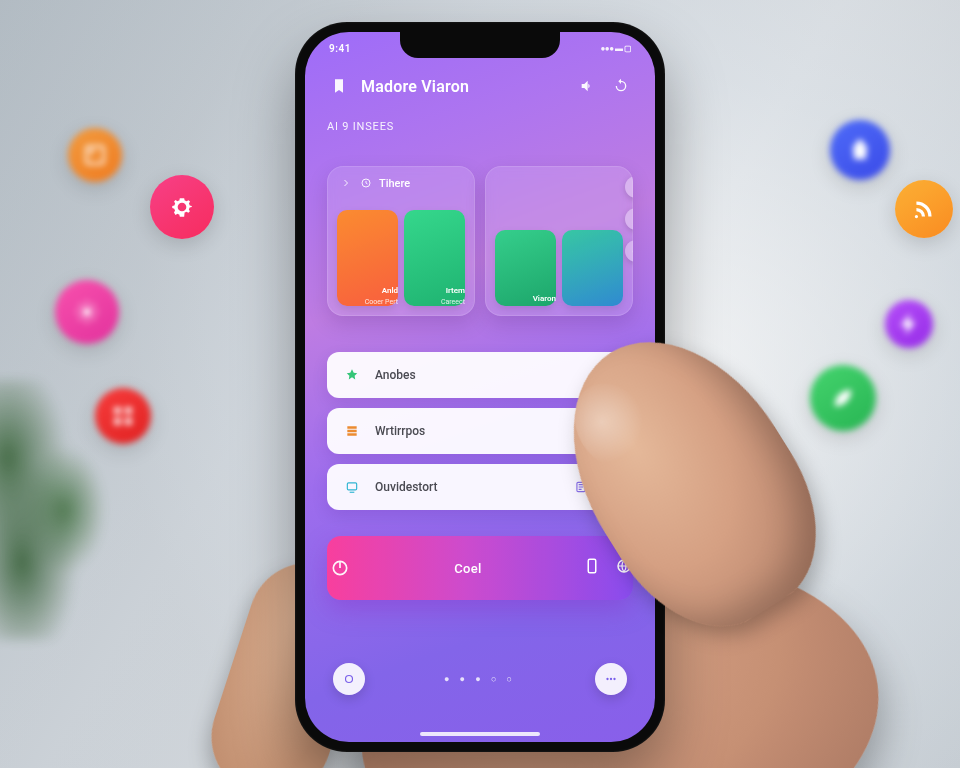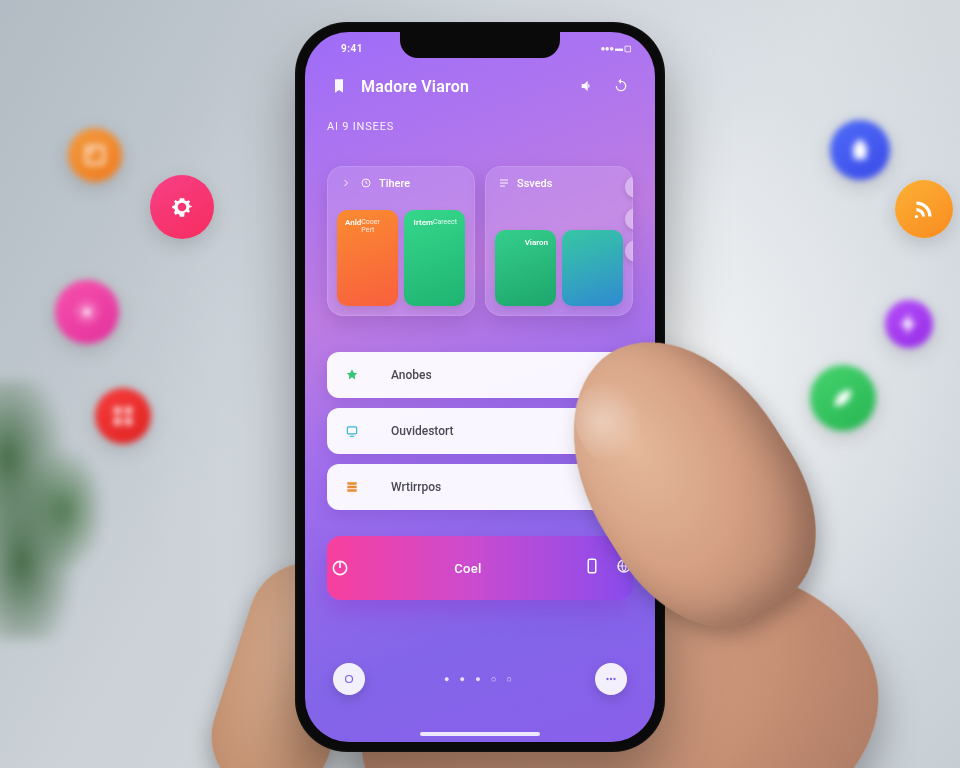--- a/index.html
+++ b/index.html
@@ -9,45 +9,45 @@
     filter:saturate(.95);}
   
   .amb{position:absolute;border-radius:50%;display:flex;align-items:center;justify-content:center;color:#fff;font-size:28px;box-shadow:0 6px 20px rgba(0,0,0,.15);filter:blur(.3px);}
   .amb svg{width:26px;height:26px;fill:#fff;}
   .amb.blur{filter:blur(3px);}
   
   .phone{position:absolute;left:295px;top:22px;width:370px;height:730px;border-radius:52px;background:#0a0a0a;box-shadow:0 30px 60px rgba(0,0,0,.35),inset 0 0 3px rgba(255,255,255,.1);padding:10px;box-sizing:border-box;}
   .screen{position:relative;width:100%;height:100%;border-radius:44px;overflow:hidden;
     background:linear-gradient(160deg,#a06bff 0%,#b074f4 18%,#c07be6 35%,#9f6cf3 55%,#8464ef 80%,#8a5ef0 100%);}
   .notch{position:absolute;top:0;left:50%;transform:translateX(-50%);width:160px;height:26px;background:#0a0a0a;border-bottom-left-radius:18px;border-bottom-right-radius:18px;z-index:50;}
-  .status{position:absolute;top:6px;left:12px;right:0;height:20px;display:flex;justify-content:space-between;align-items:center;padding:0 24px;color:#fff;font-size:10px;font-weight:600;letter-spacing:.5px;z-index:40;}
+  .status{position:absolute;top:6px;left:0;right:0;height:20px;display:flex;justify-content:space-between;align-items:center;padding:0 24px;color:#fff;font-size:10px;font-weight:600;letter-spacing:.5px;z-index:40;}
   .status .right{display:flex;gap:1px;align-items:center;opacity:.9;font-size:8px;letter-spacing:-.5px;}
   .hdr{position:absolute;top:42px;left:0;right:0;padding:0 22px;color:#fff;}
   .hdr-row{display:flex;align-items:center;gap:10px;}
   .hdr-row .grow{flex:1;}
   .hdr-title{font-size:16px;font-weight:600;letter-spacing:.2px;text-align:center;}
   .hdr-ico{width:24px;height:24px;border-radius:6px;display:flex;align-items:center;justify-content:center;opacity:.95;}
   .hdr-ico svg{width:16px;height:16px;fill:#fff;}
   .subtitle{margin-top:22px;font-size:11px;font-weight:400;letter-spacing:.8px;opacity:.9;}
   
   .cards{position:absolute;top:134px;left:22px;right:22px;display:flex;gap:10px;}
   .card{flex:1;height:150px;border-radius:16px;background:rgba(255,255,255,.12);backdrop-filter:blur(6px);box-shadow:inset 0 0 0 1px rgba(255,255,255,.12),0 8px 20px rgba(40,0,80,.15);position:relative;overflow:hidden;}
   .card-top{display:flex;align-items:center;gap:6px;padding:10px 12px;color:#fff;font-size:11px;font-weight:500;}
   .card-top .ic{width:14px;height:14px;display:flex;align-items:center;justify-content:center;opacity:.9;}
   .card-top .ic svg{width:12px;height:12px;fill:#fff;stroke:#fff;}
   .tiles{position:absolute;left:10px;right:10px;bottom:10px;top:44px;display:flex;gap:6px;}
-  .tile{flex:1;border-radius:10px;position:relative;display:flex;flex-direction:row;justify-content:flex-end;padding:8px;color:#fff;font-size:7px;line-height:1.2;box-shadow:0 4px 10px rgba(0,0,0,.1);}
+  .tile{flex:1;border-radius:10px;position:relative;display:flex;flex-direction:column;justify-content:flex-end;color:#fff;font-size:7px;line-height:1.2;box-shadow:0 4px 10px rgba(0,0,0,.1);text-align:right;}
   .tile .tl-title{font-size:8px;font-weight:600;margin-bottom:2px;}
   .tile .tl-sub{opacity:.85;}
   .side-pills{position:absolute;right:-14px;top:10px;display:flex;flex-direction:column;gap:10px;}
   .pill{width:22px;height:22px;border-radius:50%;background:rgba(255,255,255,.35);display:flex;align-items:center;justify-content:center;box-shadow:0 2px 6px rgba(0,0,0,.15);}
   .pill svg{width:11px;height:11px;fill:#fff;}
   
   .list{position:absolute;top:320px;left:22px;right:22px;display:flex;flex-direction:column;gap:10px;}
-  .li{height:46px;border-radius:12px;background:rgba(255,255,255,.94);display:flex;align-items:center;padding:0 14px;gap:28px;box-shadow:0 6px 16px rgba(60,0,120,.12);}
+  .li{height:46px;border-radius:12px;background:rgba(255,255,255,.94);display:flex;align-items:center;padding:0 14px;gap:12px;box-shadow:0 6px 16px rgba(60,0,120,.12);}
   .li .li-ico{width:22px;height:22px;border-radius:6px;display:flex;align-items:center;justify-content:center;}
   .li .li-ico svg{width:14px;height:14px;}
   .li .li-label{font-size:12px;font-weight:500;color:#4a4a52;flex:1;}
   .li .li-extra{display:flex;align-items:center;gap:8px;font-size:11px;color:#7a7a85;}
   .li .li-extra svg{width:14px;height:14px;fill:#8a6ff0;}
   
   .promo{position:absolute;left:22px;right:22px;top:504px;height:64px;border-radius:14px;
     background:linear-gradient(90deg,#ff3da0 0%,#d249d2 45%,#8a4bf5 100%);
     display:flex;align-items:center;color:#fff;padding:0 0;gap:18px;box-shadow:0 10px 24px rgba(140,40,200,.35);}
   .promo .p-ico{width:26px;height:26px;display:flex;align-items:center;justify-content:center;opacity:.95;}
@@ -188,28 +188,20 @@
                 <div class="tl-sub">Cooer Pert</div>
               </div>
               <div class="tile" style="background: linear-gradient(160deg, rgb(47, 217, 138), rgb(25, 181, 111));">
                 <div class="tl-title">Irtem</div>
                 <div class="tl-sub">Careect</div>
               </div>
             </div>
         </div>
 
         <div class="card" style="position:relative;">
-          <div class="card-top">
-            <span class="ic">
-                <svg viewBox="0 0 24 24">
-                  <path d="M4 6h16M4 12h16M4 18h10" stroke="#fff" stroke-width="2" fill="none"></path>
-                </svg>
-              </span>
-            <span>Ssveds</span>
-          </div>
           <div class="tiles" id="tiles-1" style="top:64px;">
               <div class="tile" style="background: linear-gradient(160deg, rgb(47, 208, 138), rgb(23, 168, 106));">
                 <div class="tl-title">Viaron</div>
                 <div class="tl-sub"></div>
               </div>
               <div class="tile" style="background: linear-gradient(160deg, rgb(49, 201, 163), rgb(44, 139, 214));">
                 <div class="tl-title"></div>
                 <div class="tl-sub"></div>
               </div>
             </div>
@@ -239,40 +231,40 @@
             <span class="li-ico">
               <svg viewBox="0 0 24 24">
                 <path fill="#2fc776" d="M12 2l3 6 6 .9-4.5 4.3 1 6.3L12 16l-5.5 3.5 1-6.3L3 8.9 9 8z"></path>
               </svg>
             </span>
             <span class="li-label">Anobes</span>
           </div>
           <div class="li">
             <span class="li-ico">
               <svg viewBox="0 0 24 24">
+                <path fill="#f08a2b" d="M4 4h16v4H4zM4 10h16v4H4zM4 16h16v4H4z"></path>
+              </svg>
+            </span>
+            <span class="li-label">Wrtirrpos</span>
+          </div>
+          <div class="li">
+            <span class="li-ico">
+              <svg viewBox="0 0 24 24">
                 <rect x="4" y="5" width="16" height="12" rx="2" fill="none" stroke="#2bb6d6" stroke-width="2"></rect>
                 <path d="M8 21h8" stroke="#2bb6d6" stroke-width="2"></path>
               </svg>
             </span>
             <span class="li-label">Ouvidestort</span>
             <span class="li-extra">
               <svg viewBox="0 0 24 24">
                 <rect x="5" y="4" width="14" height="16" rx="2" fill="none" stroke="#8a6ff0" stroke-width="2"></rect>
                 <path d="M8 8h8M8 12h8M8 16h5" stroke="#8a6ff0" stroke-width="2"></path>
               </svg>
               <span>Crge</span>
             </span>
-          </div>
-          <div class="li">
-            <span class="li-ico">
-              <svg viewBox="0 0 24 24">
-                <path fill="#f08a2b" d="M4 4h16v4H4zM4 10h16v4H4zM4 16h16v4H4z"></path>
-              </svg>
-            </span>
-            <span class="li-label">Wrtirrpos</span>
           </div>
         </div>
 
       <div class="promo">
         <span class="p-ico">
           <svg viewBox="0 0 24 24">
               <circle cx="12" cy="12" r="8"></circle>
               <path d="M12 4v8"></path>
             </svg>
         </span>

